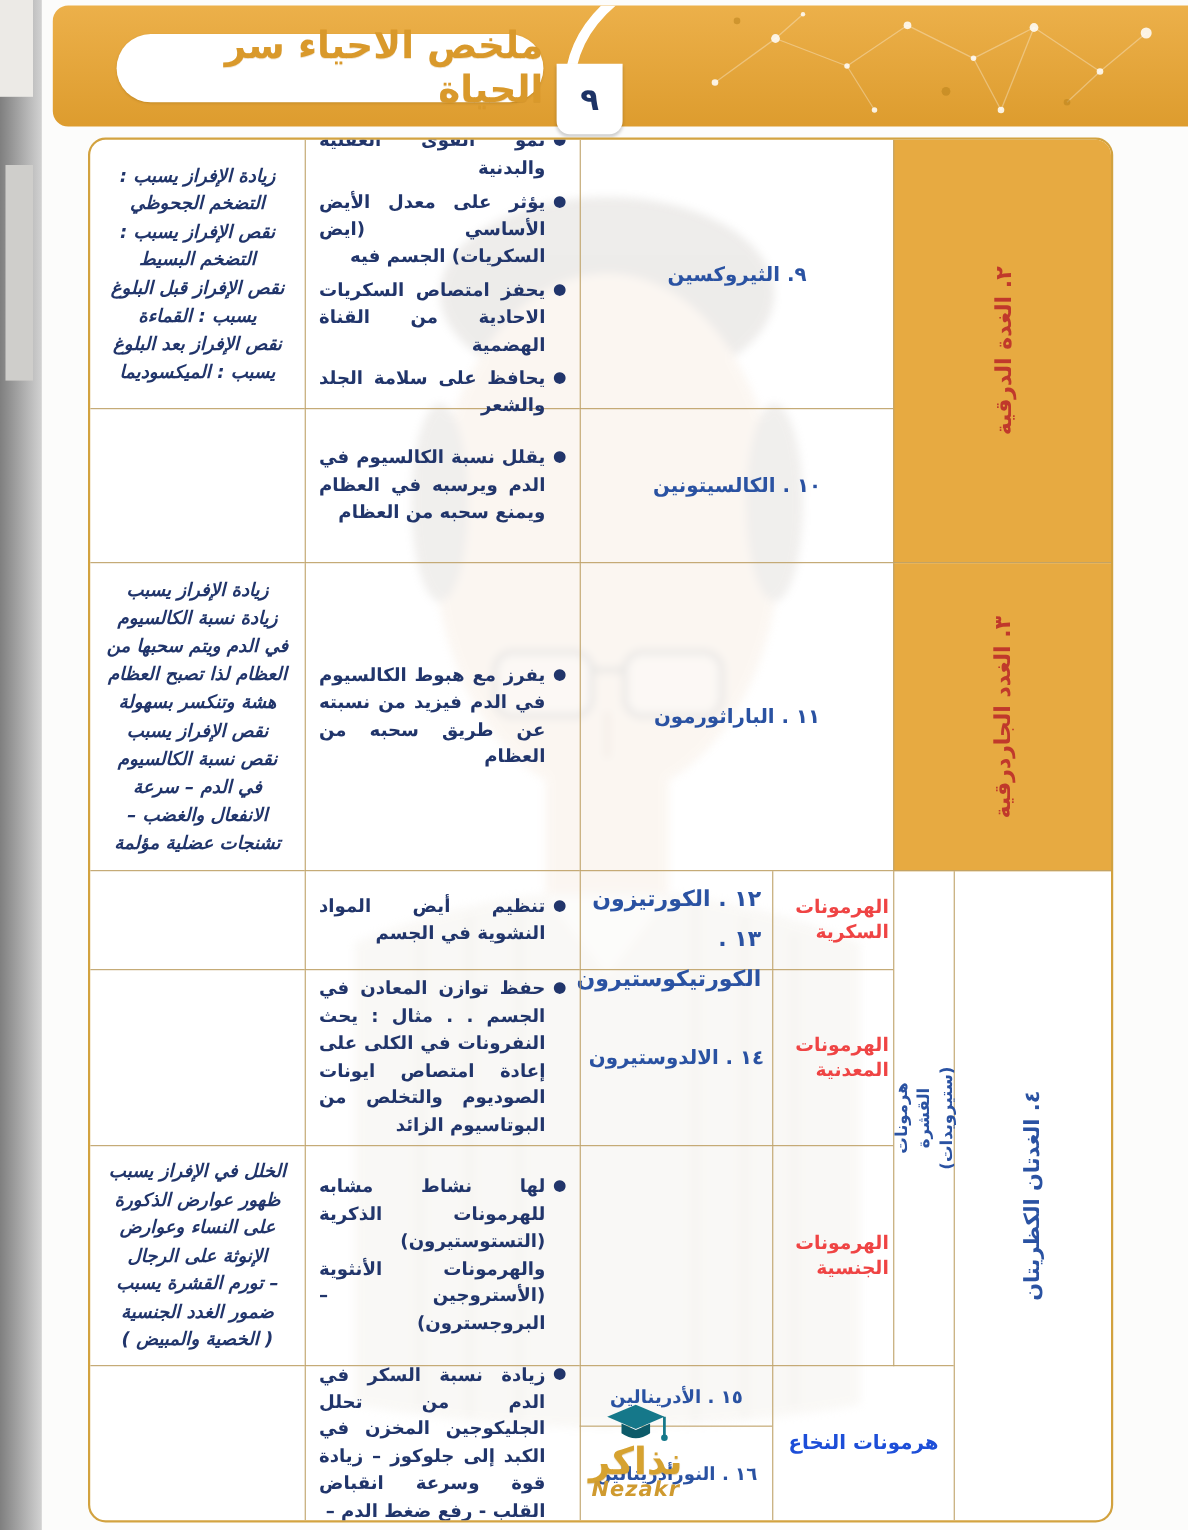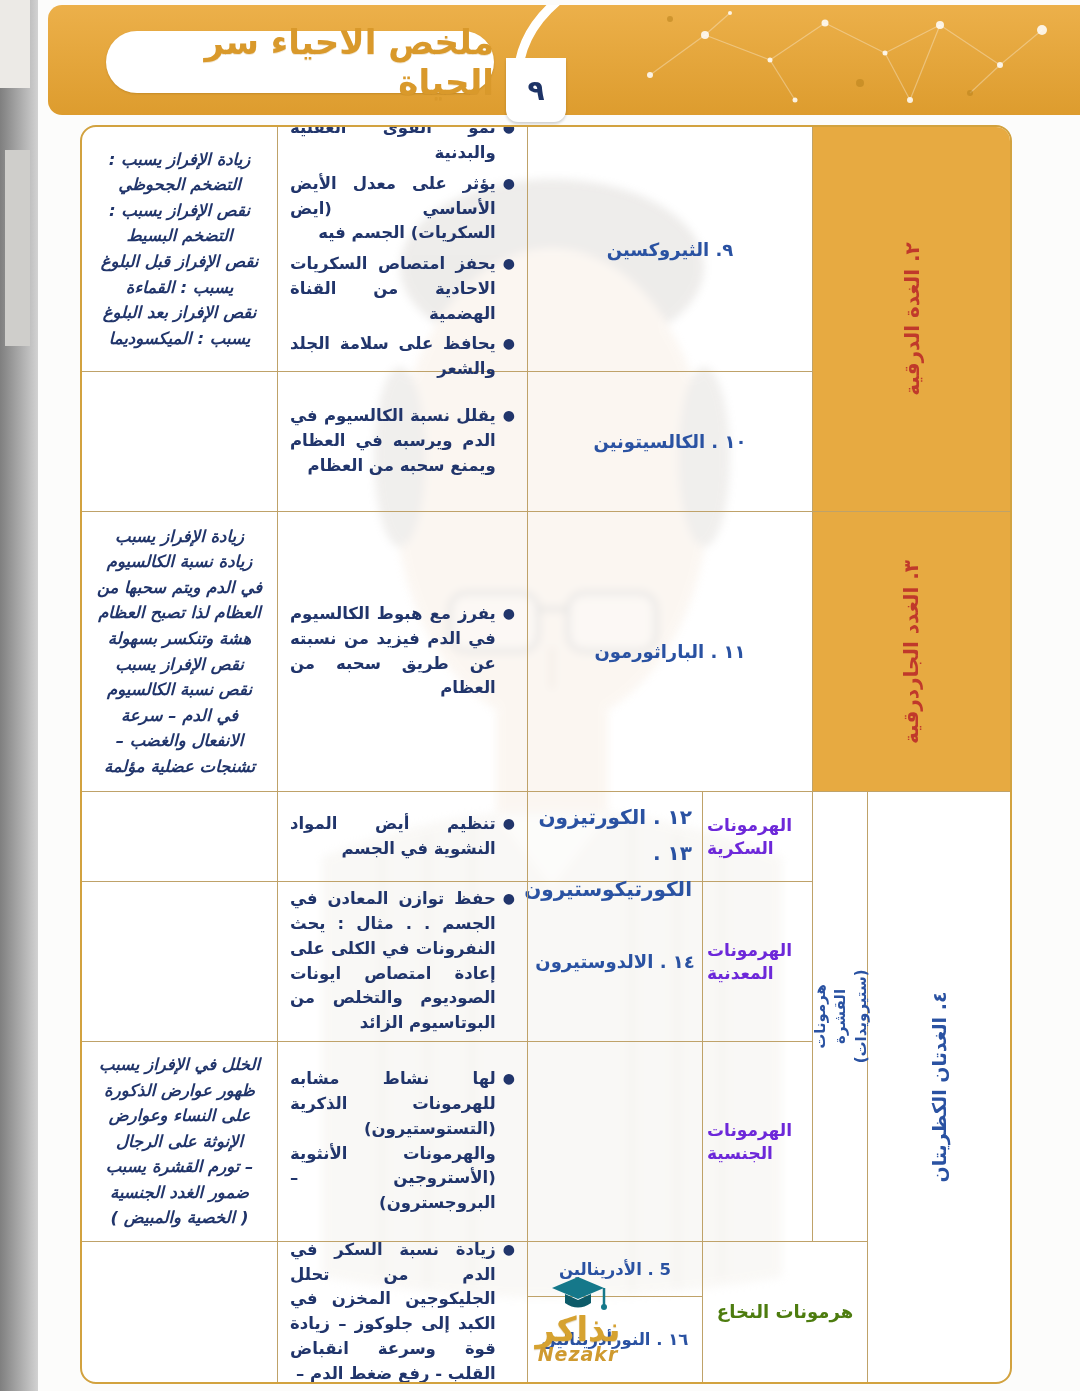--- a/index.html
+++ b/index.html
@@ -70,22 +70,22 @@
     padding:10px 12px; color:#21356b; font-weight:bold; font-size:16.5px; line-height:1.5; }
   .fn-item { display:flex; gap:7px; }
   .bullet { flex:0 0 auto; font-size:14px; line-height:1.6; color:#21356b; }
   .fn-text { display:block; text-align:justify; }
   .disorders { color:#21356b; font-weight:bold; font-size:16.5px; line-height:1.55;
     text-align:center; padding:6px 4px;font-style:italic; }
   .pre { white-space:pre-line; }
   .hname { color:#2a52a2; font-weight:bold; font-size:18px; text-align:center; }
   .h-cortisone .hname { font-size:20px; line-height:1.8; text-align:right; width:100%; padding-right:10px;margin-top:33px; }
   .h-adren .hname, .h-norad .hname { font-size:16.5px; }
-  .subcat { color:#6d28d9; font-weight:bold; font-size:17px; line-height:1.35; text-align:left; padding:4px; }
-  .medulla-label { color:#4d7c0f; font-weight:bold; font-size:18px; line-height:1.45; text-align:center; }
+  .subcat { color:#ef4444; font-weight:bold; font-size:17px; line-height:1.35; text-align:right; padding:4px; }
+  .medulla-label { color:#1d4ed8; font-weight:bold; font-size:18px; line-height:1.45; text-align:center; }
   .cortex .vtext { font-size:15px; }
   .gland-adrenal .vtext { font-size:19px; }
 
   
   .watermark { position:absolute; left:416px; top:1148px; width:160px; z-index:6; text-align:center; }
   .wm-ar { color:#d6a230; font-size:34px; font-weight:bold; text-shadow:0 1px 1px rgba(150,100,10,.3); margin-top:-8px; }
   .wm-en { color:#cf9a2f; font-size:19px; font-weight:bold; font-style:italic; letter-spacing:1px; margin-top:-6px; }
 </style>
 </head>
 <body>
@@ -212,21 +212,21 @@
     </div>
     <div class="cell h-cortisone">
       <span class="hname pre">١٢ . الكورتيزون
 ١٣ . الكورتيكوستيرون</span>
     </div>
     <div class="cell h-aldo">
       <span class="hname">١٤ . الالدوستيرون</span>
     </div>
     <div class="cell h-none"></div>
     <div class="cell h-adren">
-      <span class="hname">5 . الأدرينالين</span>
+      <span class="hname">١٥ . الأدرينالين</span>
     </div>
     <div class="cell h-norad no-b">
       <span class="hname">١٦ . النورأدرينالين</span>
     </div>
 
     <div class="cell functions f-1">
       <div class="fn-item">
           <span class="bullet">●</span>
           <span class="fn-text">نمو القوى العقلية والبدنية</span>
         </div>

